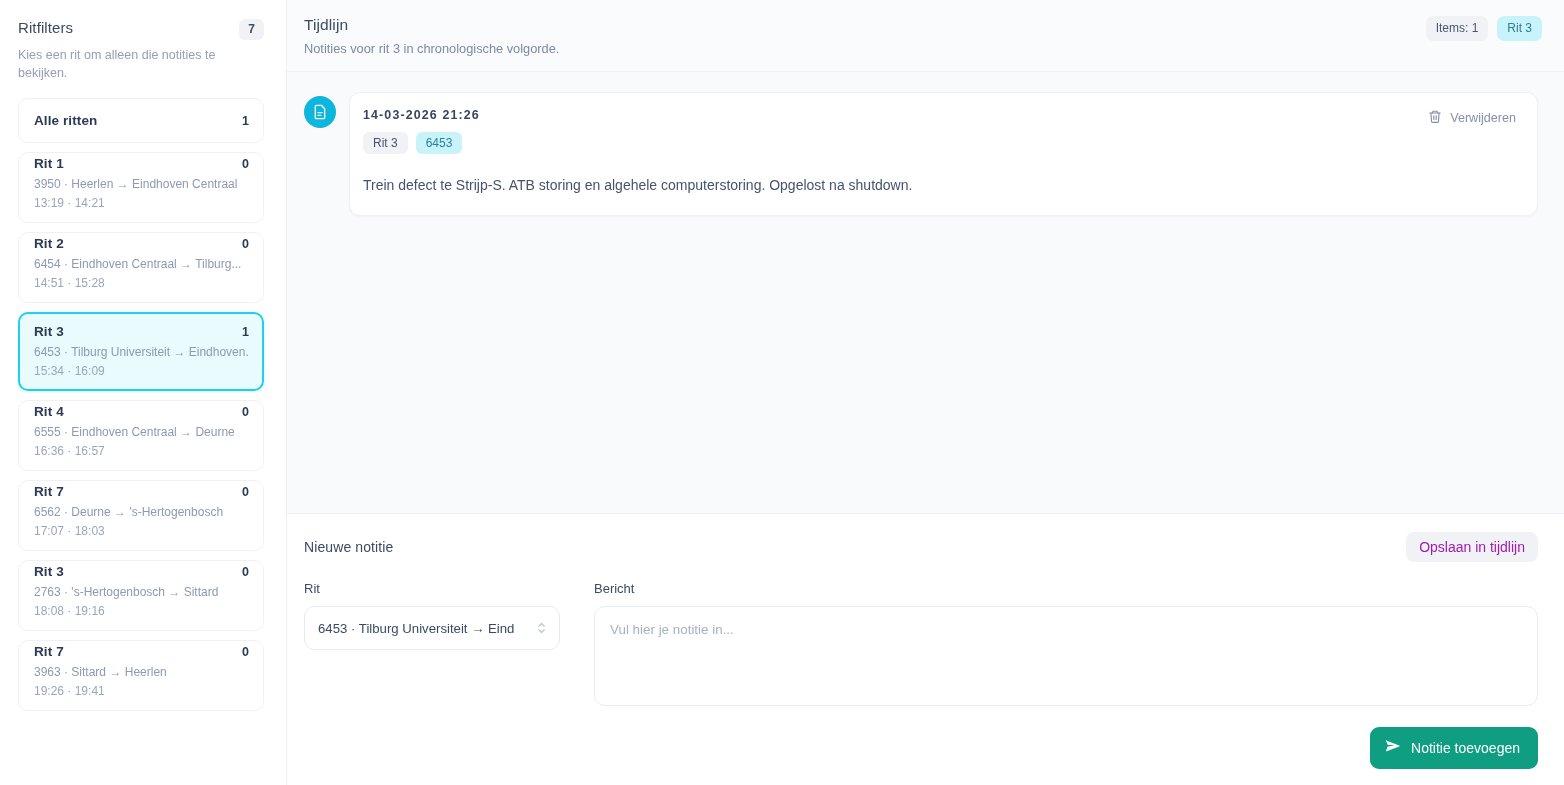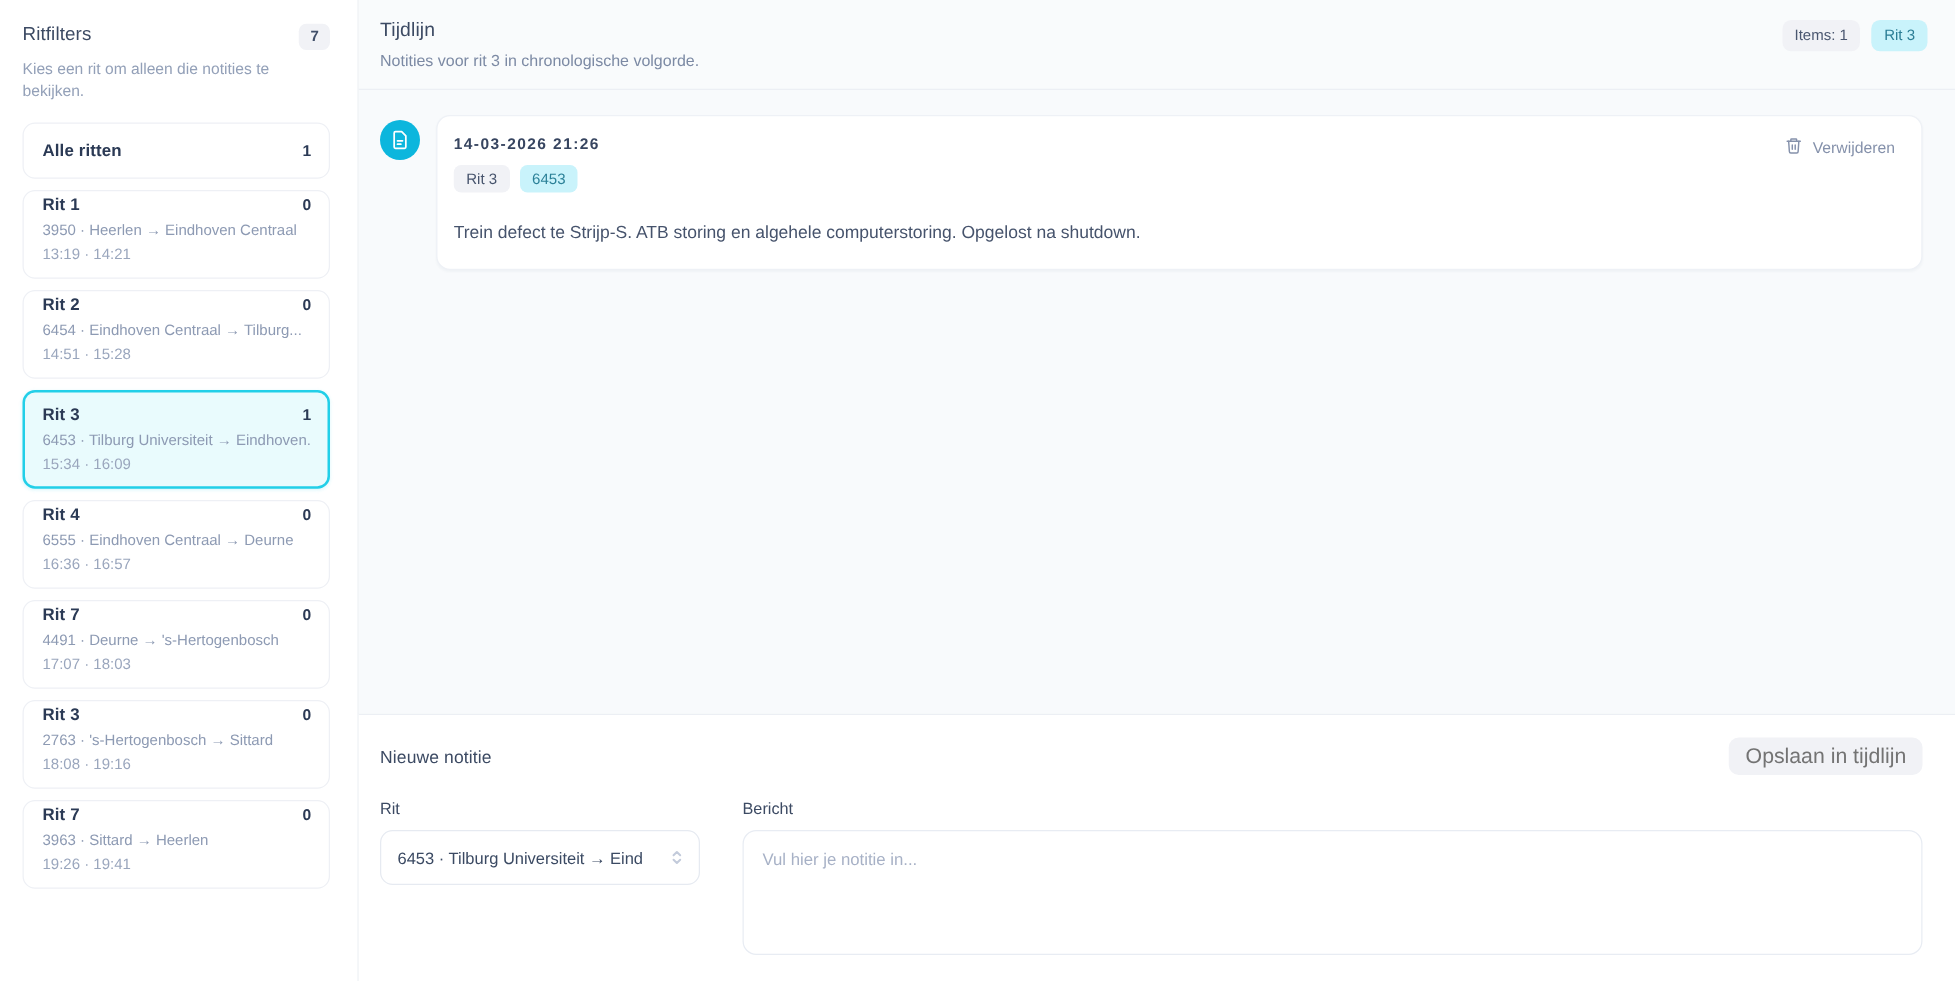--- a/index.html
+++ b/index.html
@@ -131,22 +131,22 @@
   
   .composer {
     background: #ffffff;
     border-top: 1px solid #eceff4;
     flex: 0 0 auto;
     padding: 18px 26px 16px 17px;
   }
   .cp-head { display: flex; align-items: center; justify-content: space-between; }
   .cp-title { font-size: 14px; color: #3c4a63; letter-spacing: .1px; }
   .cp-save {
-    background: #f1f2f6; color: #737373;
-    font-size: 17px; border: none; border-radius: 8px;
+    background: #f1f2f6; color: #a21caf;
+    font-size: 14px; border: none; border-radius: 8px;
     padding: 7px 13px; cursor: pointer; line-height: 16px;
   }
   .cp-grid {
     display: grid;
     grid-template-columns: 272px 1fr;
     gap: 18px;
     margin-top: 18px;
   }
   .field-label { font-size: 13px; color: #3c4a63; display: block; margin-bottom: 9px; line-height: 17px; }
   .select-wrap { position: relative; width: 256px; }
@@ -243,21 +243,21 @@
         </div>
         <div class="sb-meta">6555 · Eindhoven Centraal → Deurne</div>
         <div class="sb-meta time">16:36 · 16:57</div>
       </div>
 
       <div class="sb-item">
         <div class="sb-row">
           <span class="sb-name">Rit 7</span>
           <span class="sb-num">0</span>
         </div>
-        <div class="sb-meta">4491 · Deurne → 's-Hertogenbosch</div>
+        <div class="sb-meta">6562 · Deurne → 's-Hertogenbosch</div>
         <div class="sb-meta time">17:07 · 18:03</div>
       </div>
 
       <div class="sb-item">
         <div class="sb-row">
           <span class="sb-name">Rit 3</span>
           <span class="sb-num">0</span>
         </div>
         <div class="sb-meta">2763 · 's-Hertogenbosch → Sittard</div>
         <div class="sb-meta time">18:08 · 19:16</div>
@@ -342,16 +342,26 @@
             </span>
           </div>
         </div>
 
         <div>
           <label class="field-label">Bericht</label>
           <textarea class="note-area" placeholder="Vul hier je notitie in..." style=""></textarea>
         </div>
       </div>
 
+      <div class="cp-foot">
+        <button class="btn-add">
+          <span>
+            <svg width="16" height="16" viewBox="0 0 24 24" fill="#ffffff">
+              <path d="M2.6 4.2 21.4 11.4c.6.23.6 1.05 0 1.28L2.6 19.88c-.6.23-1.2-.37-.98-.97l2.2-5.9c.08-.2.26-.35.48-.38l8.2-1.06c.3-.04.3-.47 0-.51L4.3 9.99a.62.62 0 0 1-.48-.39l-2.2-5.44c-.23-.6.38-1.2.98-.96z"></path>
+            </svg>
+          </span>
+          <span>Notitie toevoegen</span>
+        </button>
+      </div>
     </div>
 
   </section>
 </div>
 
 </body></html>

